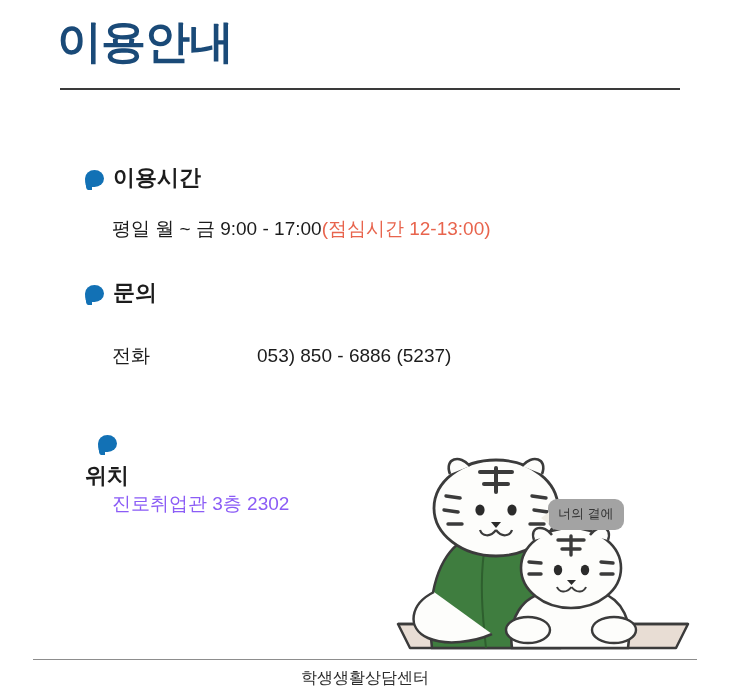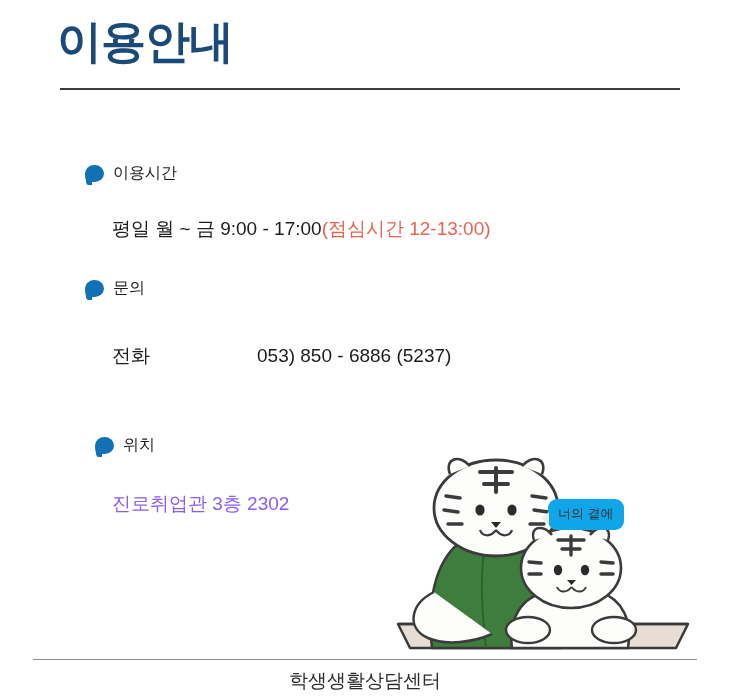--- a/index.html
+++ b/index.html
@@ -63,22 +63,22 @@
     content: "";
     position: absolute;
     left: 1px;
     bottom: -3px;
     width: 6px;
     height: 6px;
     background: #1271b5;
     border-radius: 0 0 0 60%;
   }
   .section-label {
-    font-size: 16px;
-    font-weight: normal;
+    font-size: 22px;
+    font-weight: bold;
     color: #1c1c1c;
     white-space: nowrap;
   }
 
   .row {
     position: absolute;
     display: flex;
     align-items: baseline;
   }
   .row-key {
@@ -111,37 +111,37 @@
     width: 664px;
     height: 1px;
     background: #8d8d8d;
   }
   .footer-text {
     position: absolute;
     left: 0;
     top: 668px;
     width: 730px;
     text-align: center;
-    font-size: 19px;
+    font-size: 16px;
     color: #2b2b2b;
   }
 
   
   .mascots {
     position: absolute;
     left: 388px;
     top: 452px;
     width: 320px;
     height: 208px;
   }
   .speech {
     position: absolute;
     left: 548px;
     top: 499px;
-    background: #0ea5e9;
+    background: #a3a3a3;
     border-radius: 9px;
     padding: 6px 10px 7px;
     font-size: 13px;
     color: #333;
     white-space: nowrap;
   }
   .speech::after {
     content: "";
     position: absolute;
     left: -7px;
@@ -173,21 +173,21 @@
     <span class="bullet"></span>
     <span class="section-label">문의</span>
   </div>
 
   <div class="row" style="left:112px; top:343px;">
     <span class="row-key">전화</span>
     <span class="row-val">053) 850 - 6886 (5237)</span>
   </div>
 
 
-  <div class="section-head" style="left:95px; top:435px;">
+  <div class="section-head" style="left:85px; top:435px;flex-direction:column;">
     <span class="bullet"></span>
     <span class="section-label">위치</span>
   </div>
 
   <div class="plain-line" style="left:112px; top:491px;">진로취업관 3층 2302</div>
 
   <div class="mascots">
     <svg viewBox="0 0 320 208" width="320" height="208" aria-hidden="true">
 
       <g>

